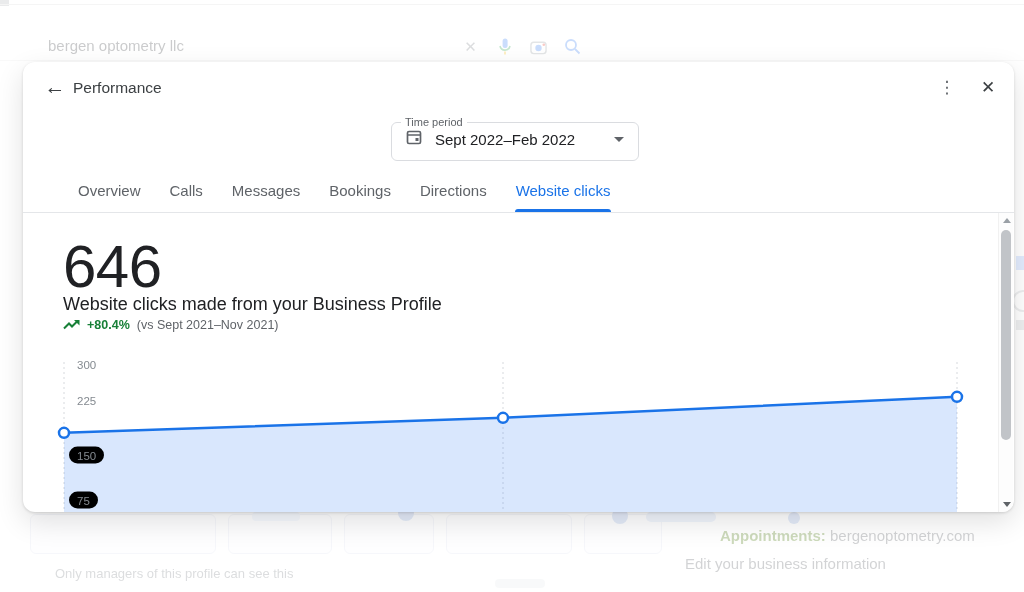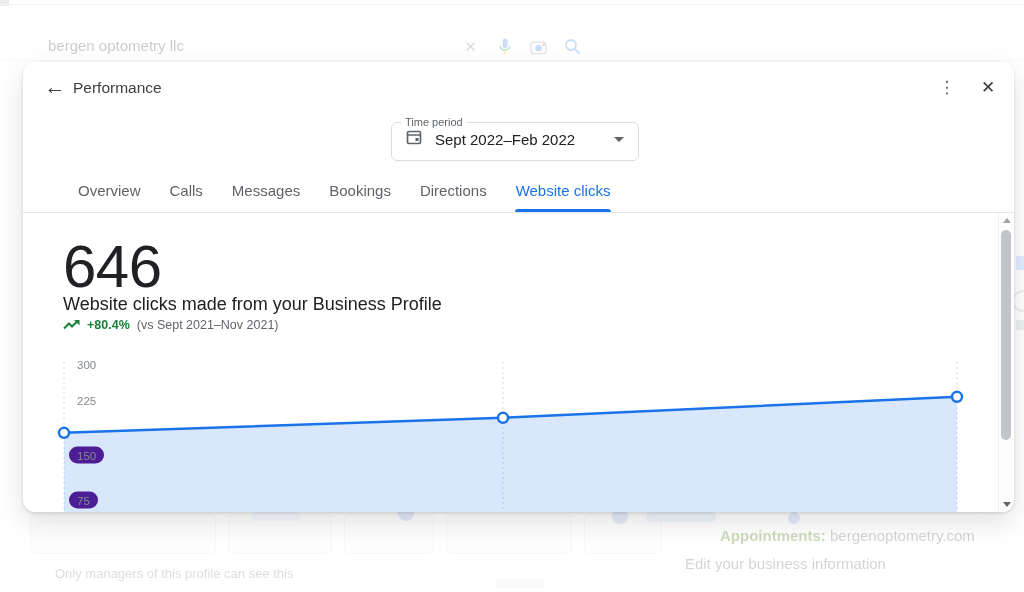--- a/index.html
+++ b/index.html
@@ -64,21 +64,21 @@
 
   .metric-value { position:absolute; left:40px; top:170px; font-size:60px; color:#202124; letter-spacing:-.5px; }
   .metric-desc { position:absolute; left:40px; top:232px; font-size:18px; color:#202124; }
   .metric-change-row { position:absolute; left:40px; top:254px; display:flex; align-items:center; gap:7px; }
   .metric-change { font-size:12.5px; font-weight:700; color:#188038; }
   .metric-cmp { font-size:12.5px; color:#5f6368; }
 
   #chart { position:absolute; left:0; top:296px; width:975px; height:154px; overflow:hidden; }
   #chart svg { position:absolute; left:0; top:0; }
   .ytick { position:absolute; left:54px; transform:translateY(-50%); font-size:11.5px; color:#848a90; z-index:3; }
-  .ytick.pill { left:46px; background:#4c1d95; border-radius:10px; padding:2.5px 8px; }
+  .ytick.pill { left:46px; background:#000000; border-radius:10px; padding:2.5px 8px; }
 
   .scrollbar { position:absolute; left:975px; top:151px; width:15px; height:299px; background:#fdfdfd;
                border-left:1px solid #f1f1f1; }
   .sb-up { position:absolute; top:5px; left:4px; width:0; height:0; border-left:4px solid transparent;
            border-right:4px solid transparent; border-bottom:5px solid #9aa0a6; }
   .sb-thumb { position:absolute; top:17px; left:2px; width:10px; height:210px; background:#c1c4c8; border-radius:6px; }
   .sb-down { position:absolute; bottom:5px; left:4px; width:0; height:0; border-left:4px solid transparent;
              border-right:4px solid transparent; border-top:5px solid #5f6368; }
 </style>
 </head>

